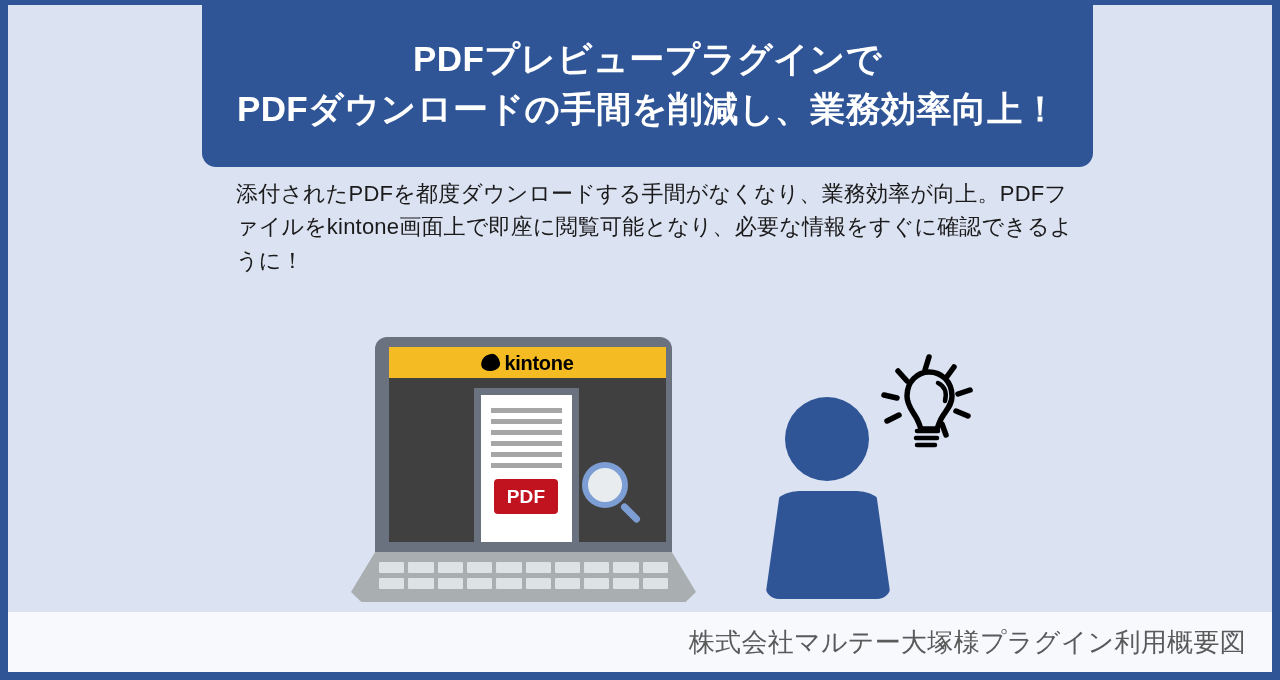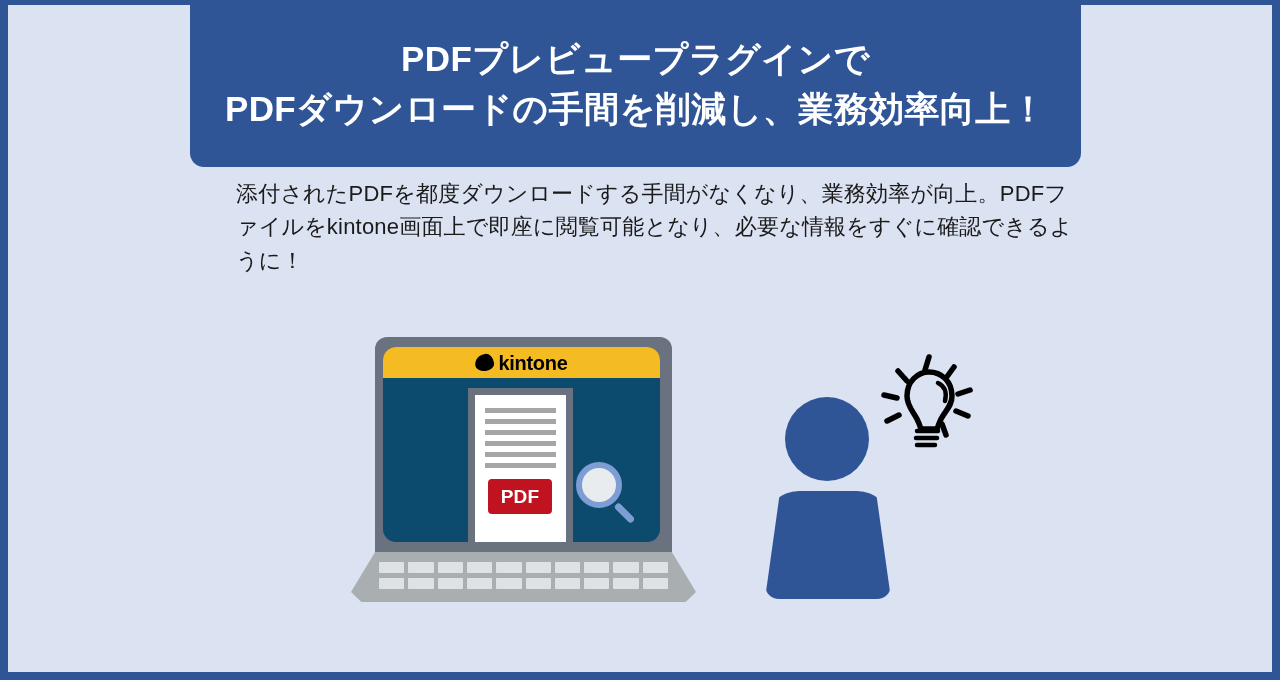--- a/index.html
+++ b/index.html
@@ -22,21 +22,21 @@
     border-left: 8px solid #2f5597;
     border-right: 8px solid #2f5597;
     border-top: 5px solid #2f5597;
     border-bottom: 8px solid #2f5597;
     background: #dbe2f2;
   }
 
   
   #header-banner {
     position: absolute;
-    left: 182px;
+    left: 194px;
     top: -5px;
     width: 891px;
     height: 167px;
     background: #2f5597;
     border-bottom-left-radius: 14px;
     border-bottom-right-radius: 14px;
     display: flex;
     align-items: center;
     justify-content: center;
     box-sizing: border-box;
@@ -87,27 +87,26 @@
     top: 0;
     width: 297px;
     height: 215px;
     background: #6a7280;
     border-top-left-radius: 12px;
     border-top-right-radius: 12px;
     box-sizing: border-box;
   }
   #laptop-screen {
     position: absolute;
-    left: 8px;
+    left: 14px;
     top: 10px;
     width: 277px;
     height: 195px;
-    background: #0c4a6e;
+    background: #404040;
     overflow: hidden;
-    border-radius: 13px;
   }
   #kintone-bar {
     position: absolute;
     left: 0;
     top: 0;
     width: 277px;
     height: 31px;
     background: #f5bb22;
     display: flex;
     align-items: center;
@@ -403,14 +402,17 @@
         <g stroke="#000000" stroke-width="4.5" stroke-linecap="round">
           <line x1="41" y1="78" x2="62" y2="78"></line>
           <line x1="40" y1="85" x2="61" y2="85"></line>
           <line x1="41" y1="92" x2="59" y2="92"></line>
         </g>
       </svg>
     </div>
 
   </div>
 
+  <div id="footer">
+    <div id="footer-caption">株式会社マルテー大塚様プラグイン利用概要図</div>
+  </div>
 
 </div>
 
 </body></html>

